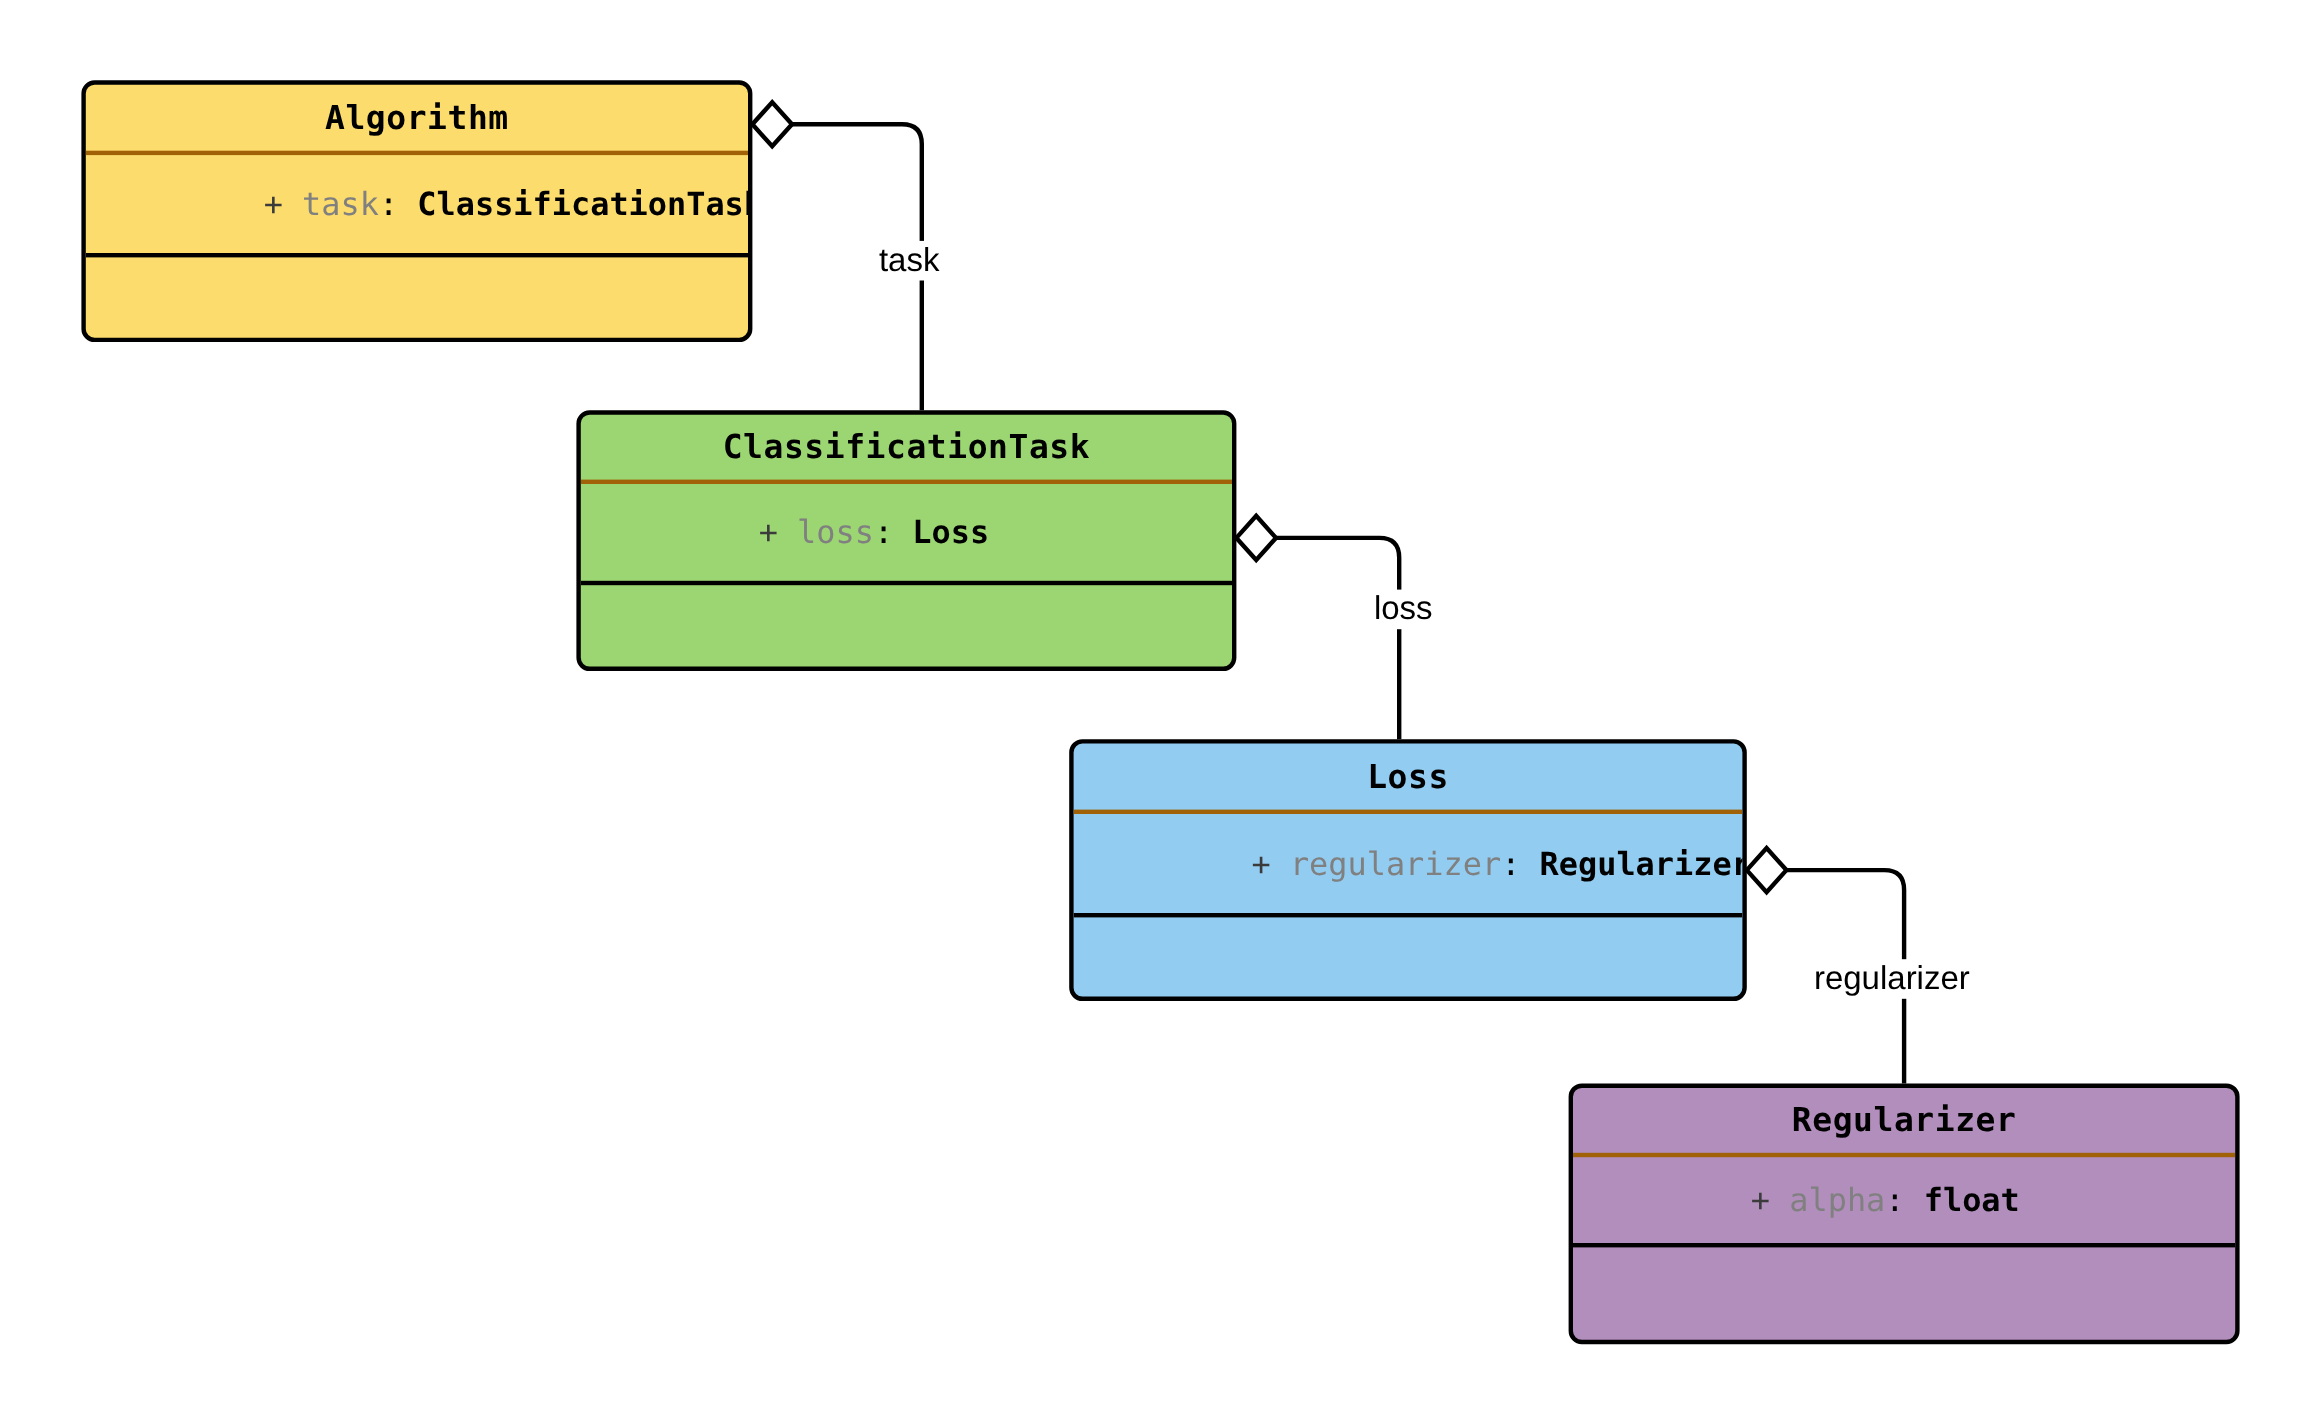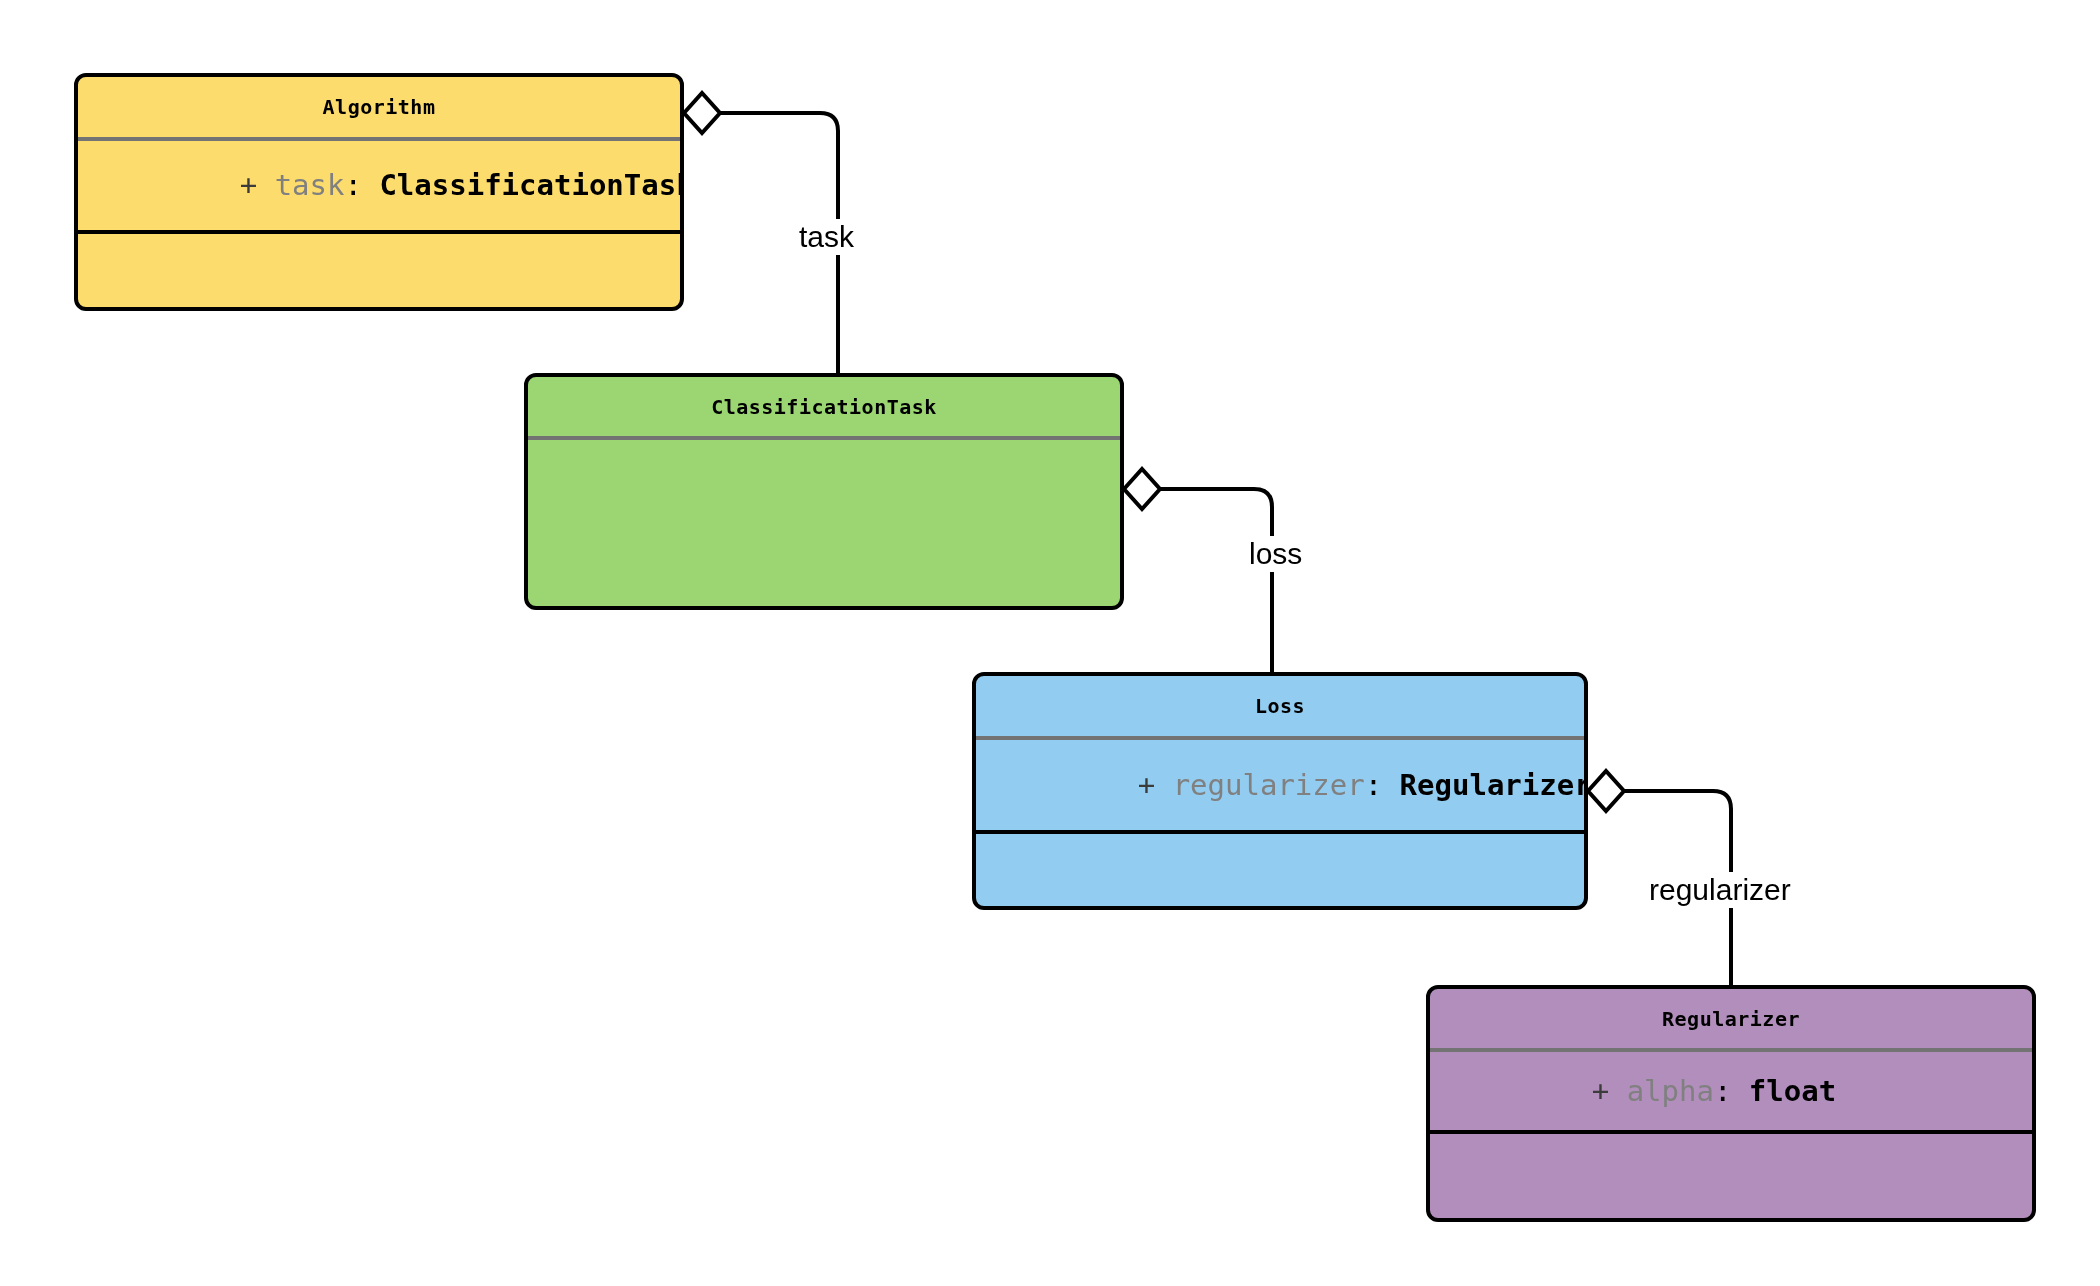--- a/index.html
+++ b/index.html
@@ -28,24 +28,24 @@
   .uml-title {
     position: absolute;
     left: 0;
     right: 0;
     top: 0;
     display: flex;
     align-items: center;
     justify-content: center;
     font-family: "DejaVu Sans Mono", "Liberation Mono", monospace;
     font-weight: bold;
-    font-size: 20px;
+    font-size: 30px;
     color: #000000;
     letter-spacing: 0.5px;
-    border-bottom: 4px solid #737373;
+    border-bottom: 4px solid #a16207;
     box-sizing: border-box;
   }
   .uml-attrs {
     position: absolute;
     left: 0;
     right: 0;
     display: flex;
     align-items: center;
     border-bottom: 4px solid #000000;
     box-sizing: border-box;
@@ -138,20 +138,25 @@
     <div class="uml-attrs" style="top:64px; height:93px;">
       <div class="attr-line">
         <span class="attr-vis">+</span><span class="attr-vis"> </span><span class="attr-name">task</span><span class="attr-colon">: </span><span class="attr-type">ClassificationTask</span>
       </div>
     </div>
     <div class="uml-methods" style="top:157px; height:77px;"></div>
   </div>
 
   <div class="uml-class" style="left:524px; top:373px; width:600px; height:237px; background:#9bd673;">
     <div class="uml-title" style="height:63px;">ClassificationTask</div>
+    <div class="uml-attrs" style="top:63px; height:92px;">
+      <div class="attr-line">
+        <span class="attr-vis">+</span><span class="attr-vis"> </span><span class="attr-name">loss</span><span class="attr-colon">: </span><span class="attr-type">Loss</span>
+      </div>
+    </div>
     <div class="uml-methods" style="top:155px; height:78px;"></div>
   </div>
 
   <div class="uml-class" style="left:972px; top:672px; width:616px; height:238px; background:#92ccf0;">
     <div class="uml-title" style="height:64px;">Loss</div>
     <div class="uml-attrs" style="top:64px; height:94px;">
       <div class="attr-line">
         <span class="attr-vis">+</span><span class="attr-vis"> </span><span class="attr-name">regularizer</span><span class="attr-colon">: </span><span class="attr-type">Regularizer</span>
       </div>
     </div>

